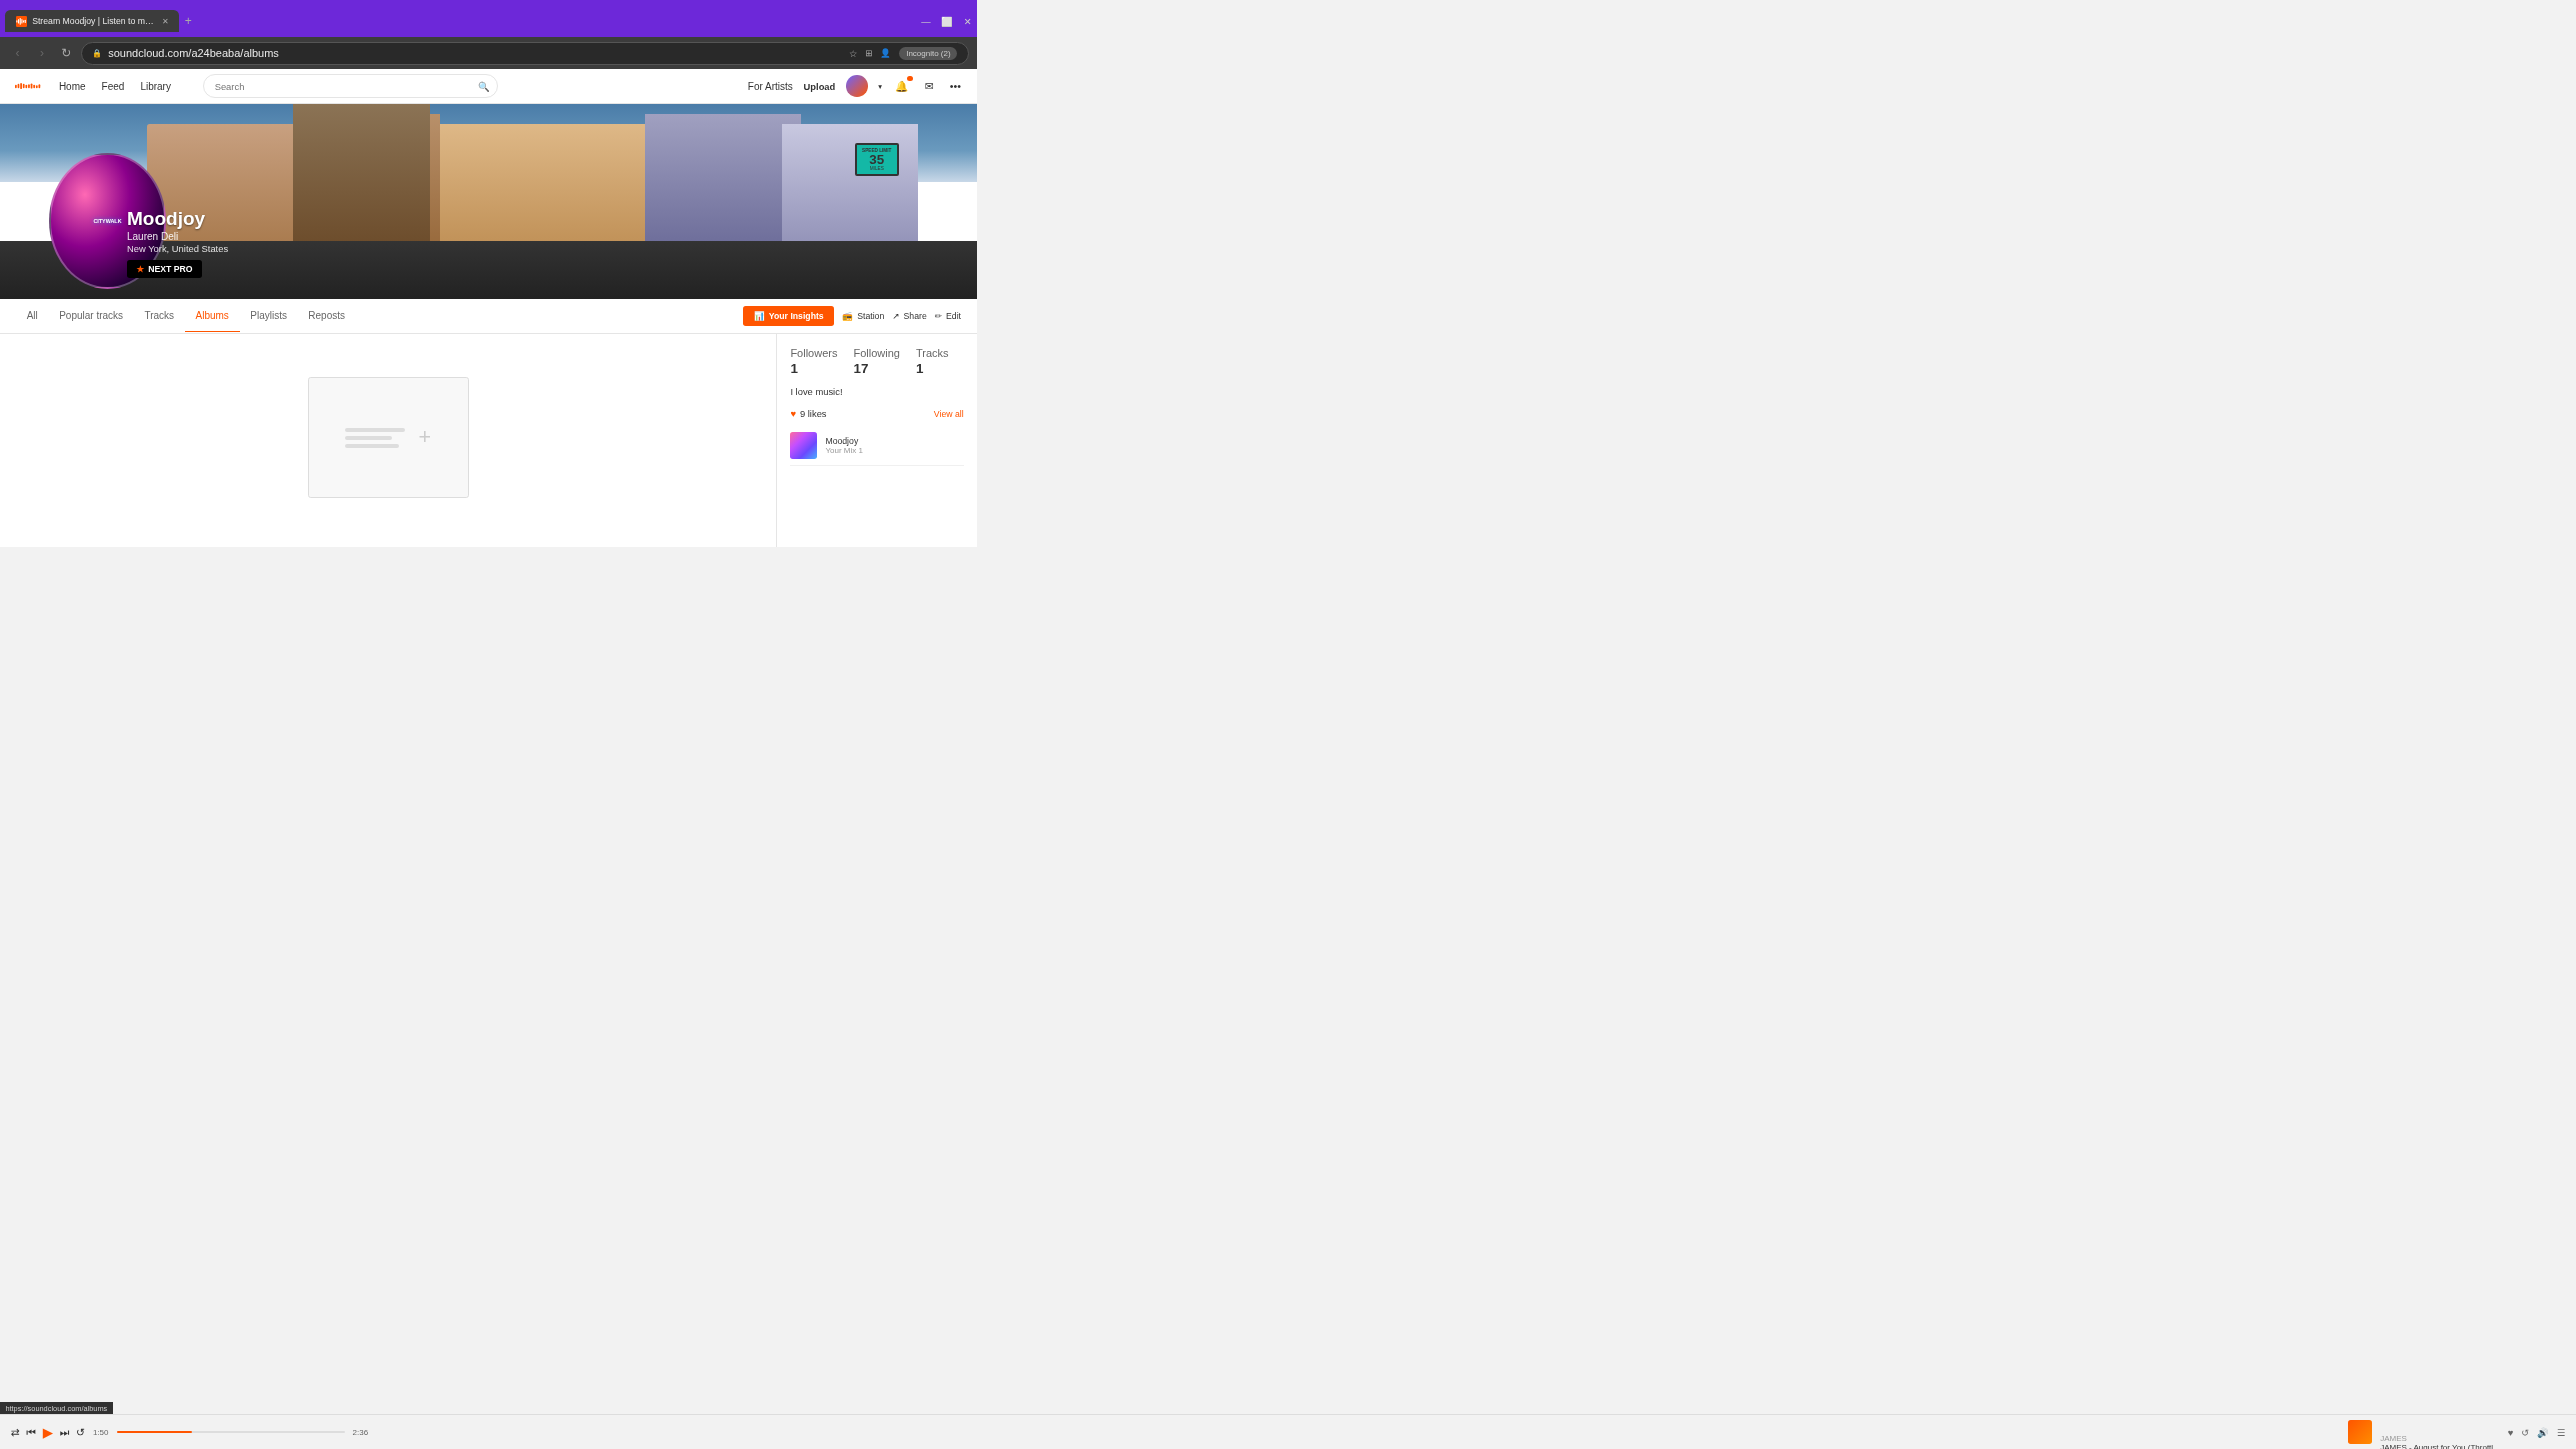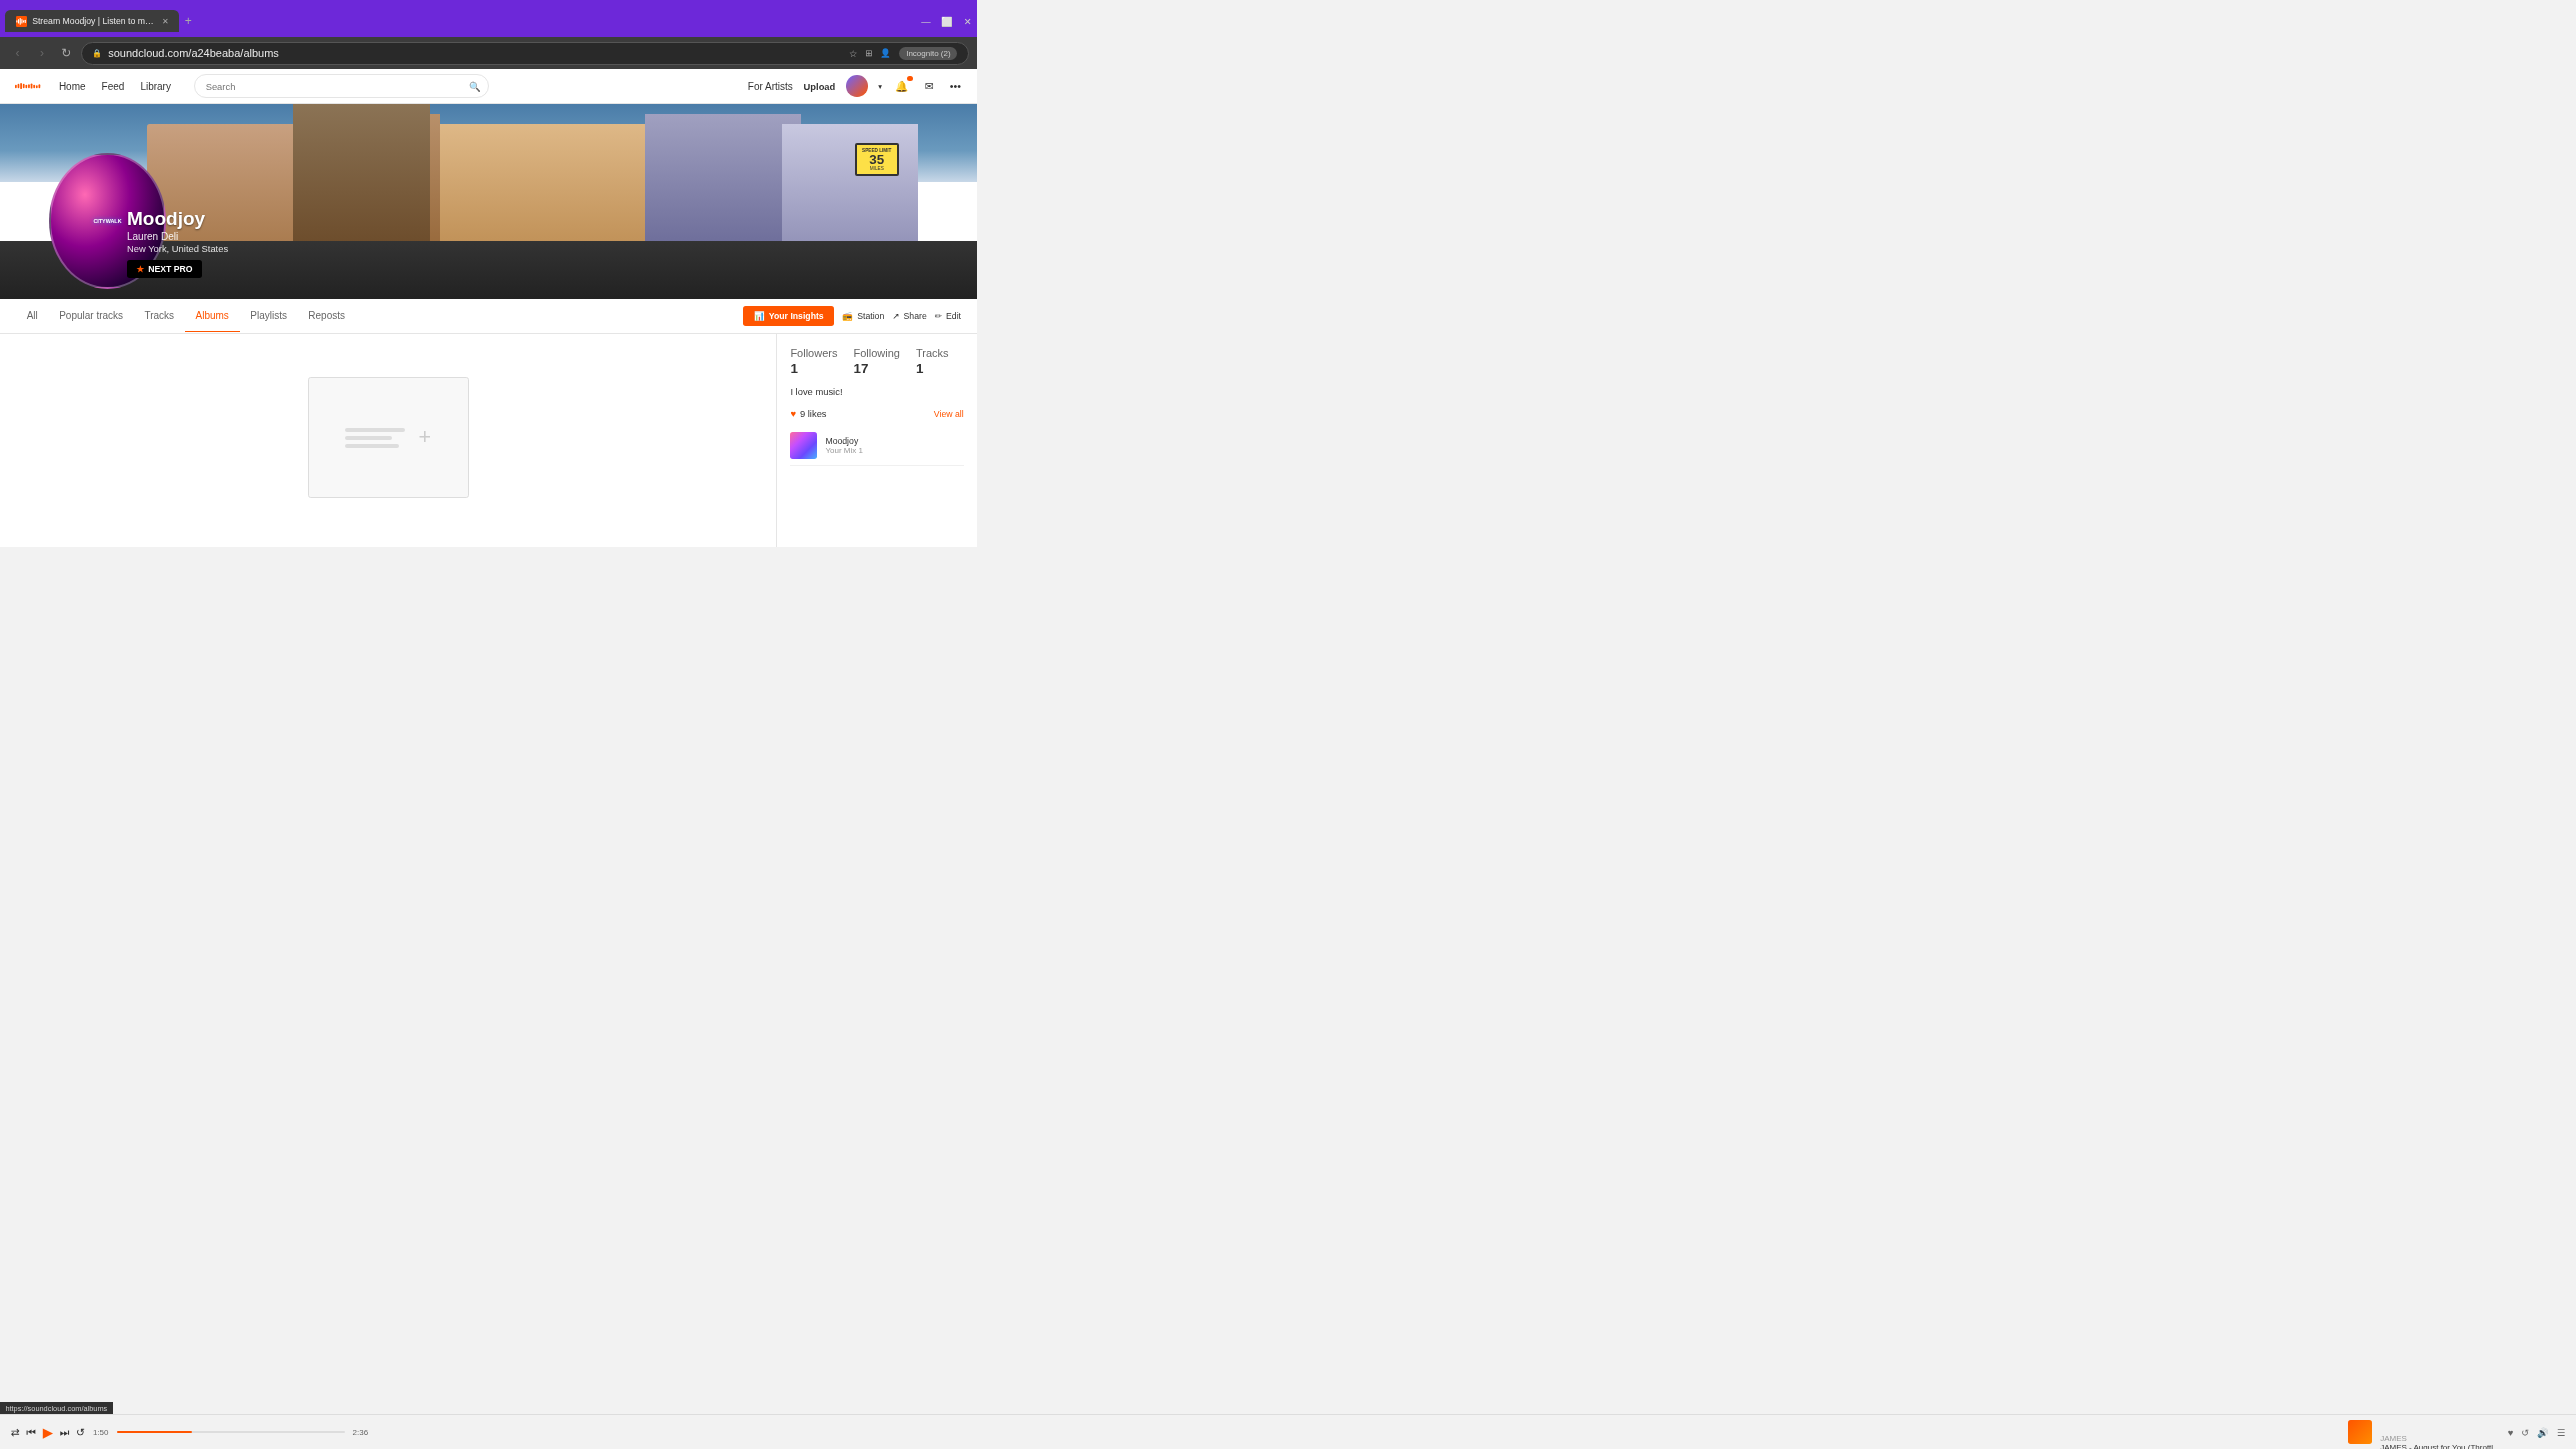--- a/index.html
+++ b/index.html
@@ -21,21 +21,21 @@
     .incognito-badge { background: #555; border-radius: 8px; padding: 2px 6.7px; font-size: 8px; color: #ccc; }
 
     
     .sc-app { background: #fff; width: 100%; height: calc(547px - 59px); display: flex; flex-direction: column; }
 
     
     .sc-nav { display: flex; align-items: center; background: #fff; border-bottom: 0.7px solid #e5e5e5; padding: 0 13.4px; height: 35px; gap: 16px; flex-shrink: 0; }
     .sc-logo { width: 29.5px; height: 29.5px; display: flex; align-items: center; justify-content: center; flex-shrink: 0; }
     .sc-logo svg { width: 27px; height: 12px; }
     .nav-link { color: #333; font-size: 10px; font-weight: 400; cursor: pointer; padding: 2.7px 0; text-decoration: none; }
-    .sc-search { flex: 1; max-width: 295px; position: relative; margin: 0 7px; }
+    .sc-search { flex: 1; max-width: 295px; position: relative; margin: 0 16px; }
     .sc-search input { width: 100%; border: 0.7px solid #e5e5e5; border-radius: 13.4px; padding: 5.4px 27px 5.4px 10.7px; font-size: 9.4px; color: #333; outline: none; background: #fff; }
     .search-btn { position: absolute; right: 8px; top: 50%; transform: translateY(-50%); color: #999; cursor: pointer; font-size: 9.4px; }
     .nav-right { margin-left: auto; display: flex; align-items: center; gap: 10.7px; }
     .for-artists-btn { color: #333; font-size: 10px; cursor: pointer; }
     .upload-btn { color: #333; font-size: 9.4px; cursor: pointer; font-weight: bold; }
     .avatar-nav { width: 21.5px; height: 21.5px; border-radius: 50%; background: linear-gradient(135deg, #6c63ff, #f50); cursor: pointer; }
     .nav-icon { color: #333; font-size: 10.7px; cursor: pointer; padding: 2.7px; }
     .notif-icon { position: relative; }
     .notif-dot { position: absolute; top: -1.3px; right: -1.3px; width: 5.4px; height: 5.4px; background: #f50; border-radius: 50%; }
 
@@ -202,21 +202,21 @@
   <div class="hero">
     <div class="street-scene">
       <div class="sky"></div>
       <div class="building1" style="background:linear-gradient(180deg,#c8a080 0%,#a07040 100%);"></div>
       <div class="building2" style="background:linear-gradient(180deg,#b8906a 0%,#906030 100%);"></div>
       <div style="position:absolute;left:30%;top:0%;width:14%;height:90%;background:linear-gradient(180deg,#8b7355 0%,#654321 100%);"></div>
       <div style="position:absolute;left:45%;top:10%;width:22%;height:80%;background:linear-gradient(180deg,#deb887 0%,#b8864a 100%);"></div>
       <div style="position:absolute;left:66%;top:5%;width:16%;height:85%;background:linear-gradient(180deg,#a0a0c0 0%,#606090 100%);"></div>
       <div style="position:absolute;left:80%;top:10%;width:14%;height:75%;background:linear-gradient(180deg,#c8c8e0 0%,#8888b0 100%);"></div>
       <div class="street-dark"></div>
-      <div style="position:absolute;right:8%;top:20%;background:#fde047;border:2px solid #333;border-radius:2px;padding:2.7px 5.4px;text-align:center;">
+      <div style="position:absolute;right:8%;top:20%;background:#14b8a6;border:2px solid #333;border-radius:2px;padding:2.7px 5.4px;text-align:center;">
         <div style="font-size:4.7px;font-weight:bold;color:#333;">SPEED LIMIT</div>
         <div style="font-size:13.4px;font-weight:bold;color:#333;line-height:1;">35</div>
         <div style="font-size:4.7px;color:#333;">MILES</div>
       </div>
       <div style="position:absolute;left:5%;top:25%;width:12%;height:70%;background:radial-gradient(ellipse at 30% 30%, #ff69b4, #8b008b 40%, #1a0030 80%);border-radius:50%;border:2px solid rgba(255,255,255,0.3);overflow:hidden;display:flex;align-items:center;justify-content:center;">
         <div style="color:white;font-size:5.4px;font-weight:bold;text-align:center;line-height:1.2;text-shadow:0 0 4px rgba(0,150,255,0.9);">
           <div>CITYWALK</div>
         </div>
       </div>
       <div class="profile-overlay" style="padding-left: 127px;">

